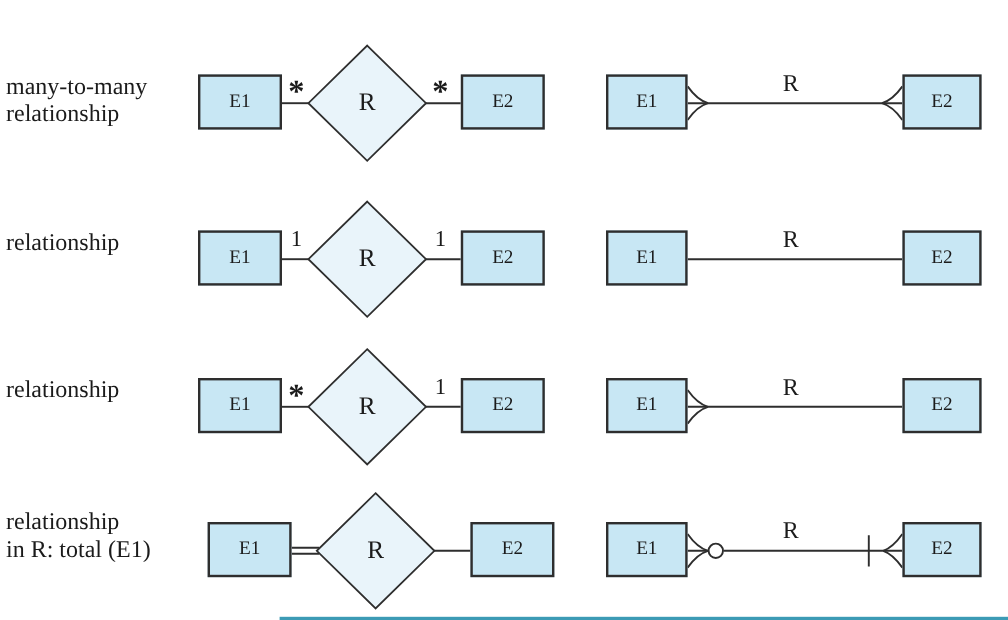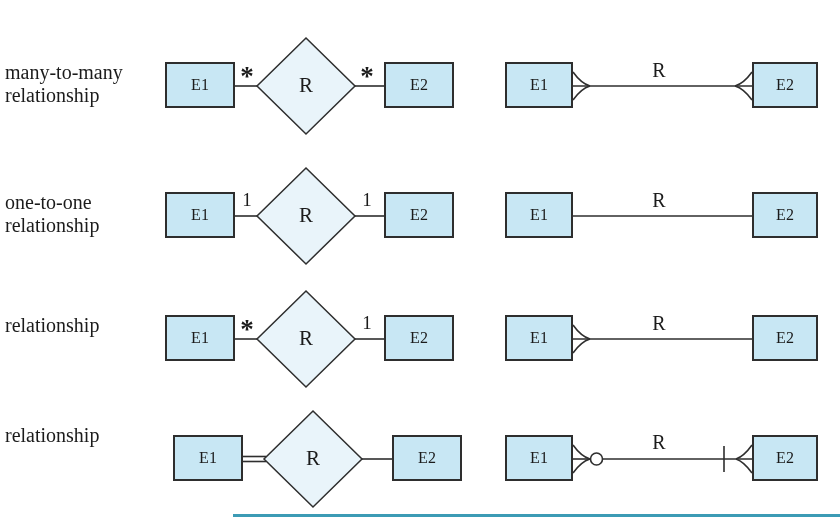--- a/index.html
+++ b/index.html
@@ -85,21 +85,20 @@
     </div>
   <div class="ebox" style="left:505px;top:62px;width:68px">
       <span>E1</span>
     </div>
   <div class="rlabel" style="left:639px;top:59px">R</div>
   <div class="ebox" style="left:752px;top:62px;width:66px">
       <span>E2</span>
     </div>
 
   <div class="rowlabel" style="top:191px">
-    <span>one-to-one</span>
     <span>relationship</span>
   </div>
   <div class="ebox" style="left:165px;top:192px">
       <span>E1</span>
     </div>
   <div class="card num" style="left:232px;top:189px">1</div>
   <div class="rdiamond" style="left:286px;top:203px">R</div>
   <div class="card num" style="left:352px;top:189px">1</div>
   <div class="ebox" style="left:384px;top:192px">
       <span>E2</span>
@@ -127,20 +126,21 @@
   <div class="ebox" style="left:505px;top:315px;width:68px">
       <span>E1</span>
     </div>
   <div class="rlabel" style="left:639px;top:312px">R</div>
   <div class="ebox" style="left:752px;top:315px;width:66px">
       <span>E2</span>
     </div>
 
   <div class="rowlabel" style="top:424px">
     <span>relationship</span>
+    <span>in R: total (E1)</span>
   </div>
   <div class="ebox" style="left:173px;top:435px">
       <span>E1</span>
     </div>
   <div class="rdiamond" style="left:293px;top:446px">R</div>
   <div class="ebox" style="left:392px;top:435px">
       <span>E2</span>
     </div>
   <div class="ebox" style="left:505px;top:435px;width:68px">
       <span>E1</span>

